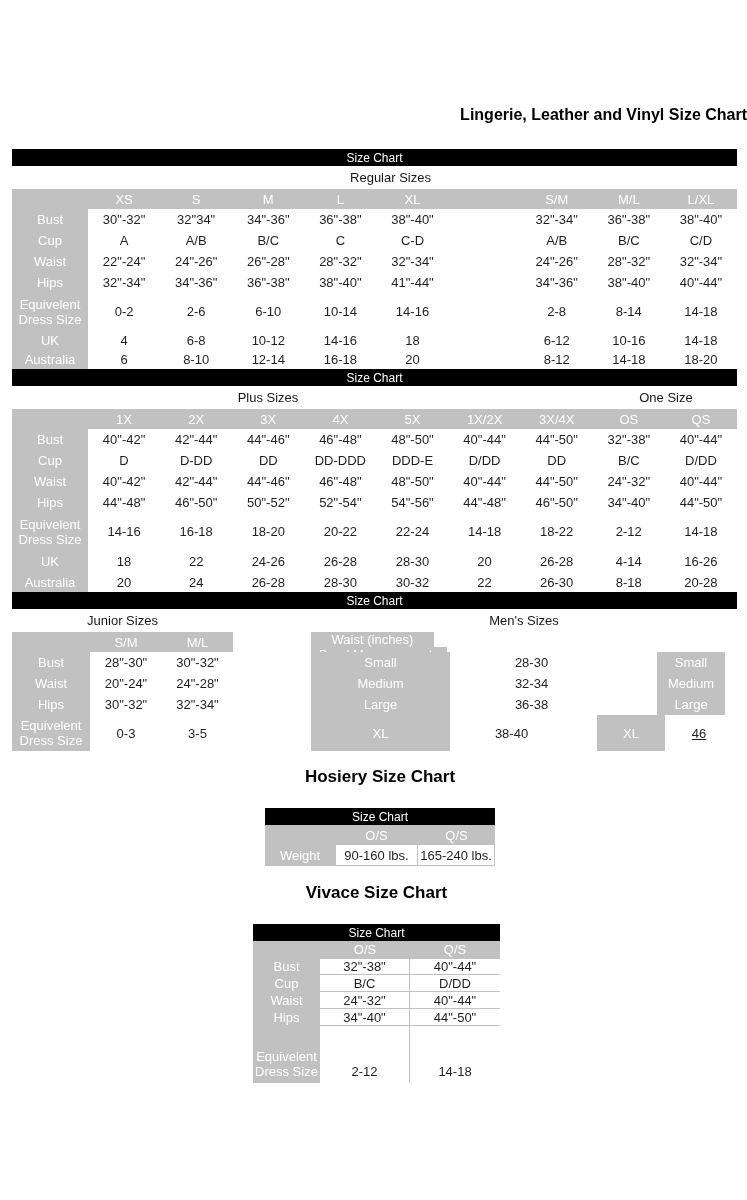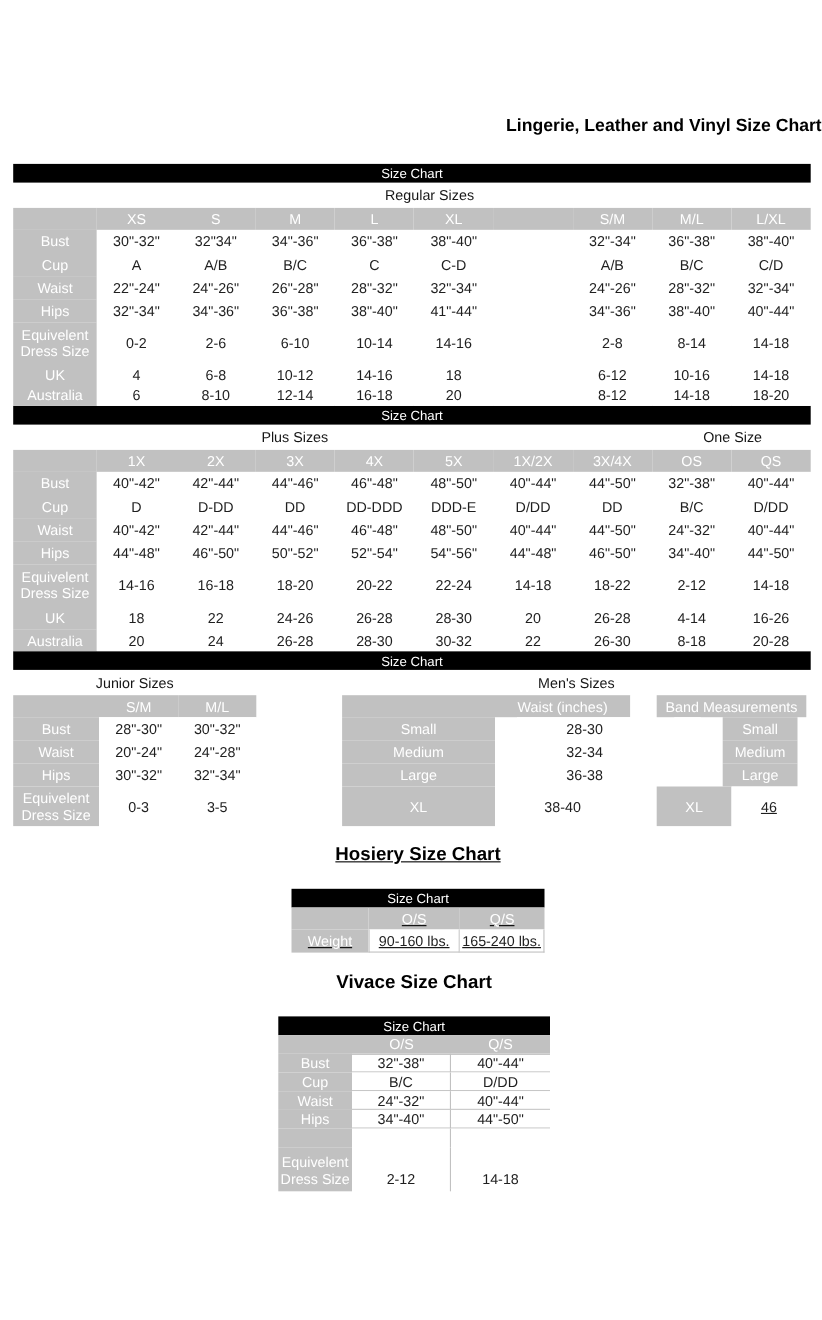--- a/index.html
+++ b/index.html
@@ -33,33 +33,33 @@
   .row-tables{position:relative;height:119px;}
   #t-junior{position:absolute;left:0;top:0;width:221px;}
   #t-junior .c0{width:78px;}
   #t-junior .c1{flex:0 0 72px;}
   #t-junior .c2{flex:0 0 71px;}
   #t-junior .hdr-row{height:20px;}
   #t-junior .r1,#t-junior .r2,#t-junior .r3{height:21px;}
   #t-junior .r4{height:36px;}
   .mens{position:absolute;left:299px;top:0;width:426px;}
   .mens .mrow{display:flex;}
-  .mens .hdr-row{height:20px;}
+  .mens .hdr-row{height:20px;flex-direction:column;}
   .mens .mr{height:21px;gap:20px;}
   .mens .mr-xl{height:36px;}
   .m-corner{width:139px;flex:none;}
   .m-waisthdr{width:123px;flex:none;}
   .m-gap{width:24px;flex:none;background:#fff;}
   .m-bandhdr{width:136px;flex:none;}
   .m-size{width:139px;flex:none;}
   .m-waist{width:123px;flex:none;}
   .m-bsize{width:68px;flex:none;}
   .m-band{width:68px;flex:none;text-decoration:underline;}
   
-  .hos-wrap{margin:16px 0 16px 265px;width:230px;text-decoration:underline;}
+  .hos-wrap{margin:16px 0 16px 265px;width:230px;}
   .hos-wrap h2{margin:0 0 21px 0;}
   #t-hosiery .c0{width:70px;}
   #t-hosiery .c1{flex:0 0 83px;}
   #t-hosiery .c2{flex:0 0 77px;}
   #t-hosiery .hdr-row{height:20px;}
   #t-hosiery .r1,#t-hosiery .r2{height:21px;}
   #t-hosiery .val{border-right:1px solid #c1c1c1;border-bottom:1px solid #c1c1c1;}
   #t-hosiery .val.c1{border-left:1px solid #c1c1c1;}
   #t-hosiery .r1 .val{border-top:1px solid #c1c1c1;}
   

